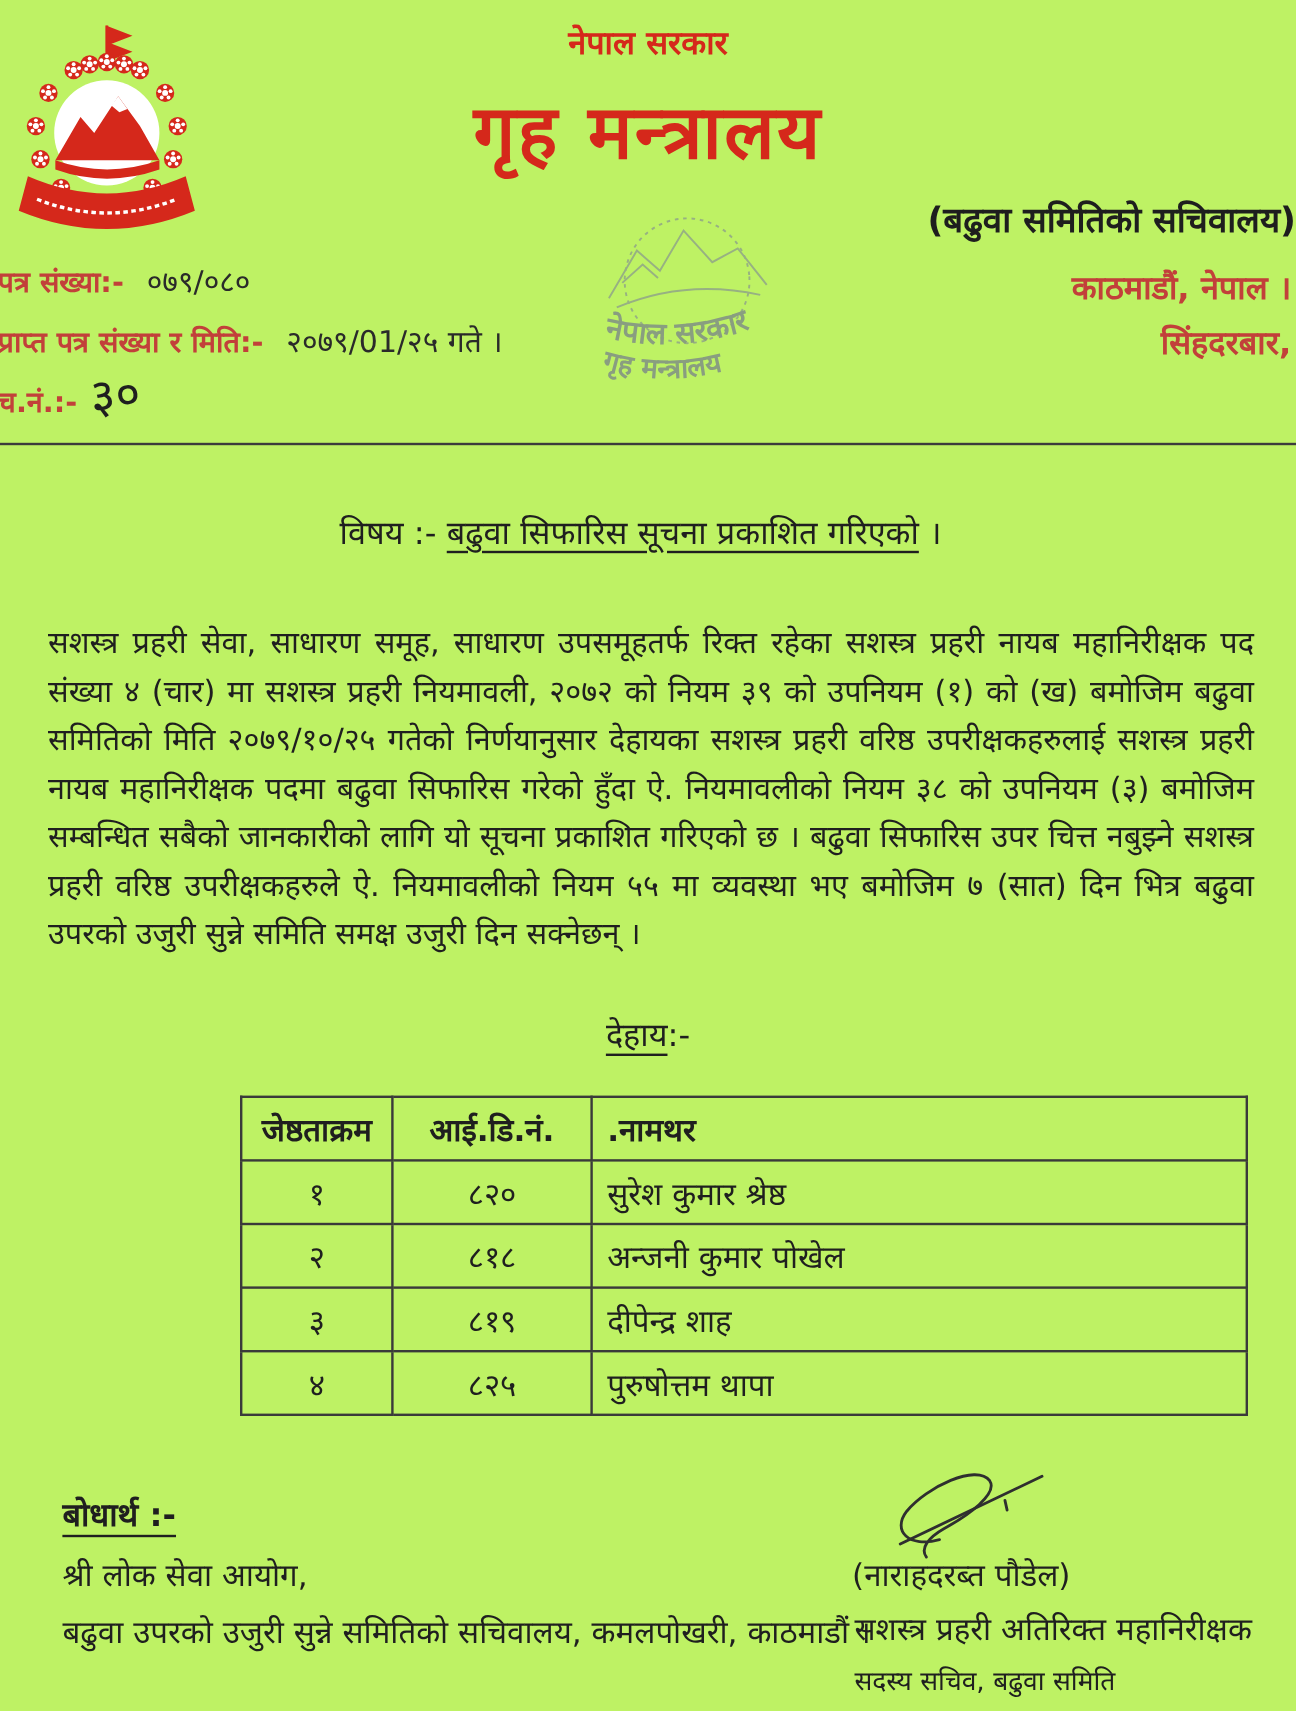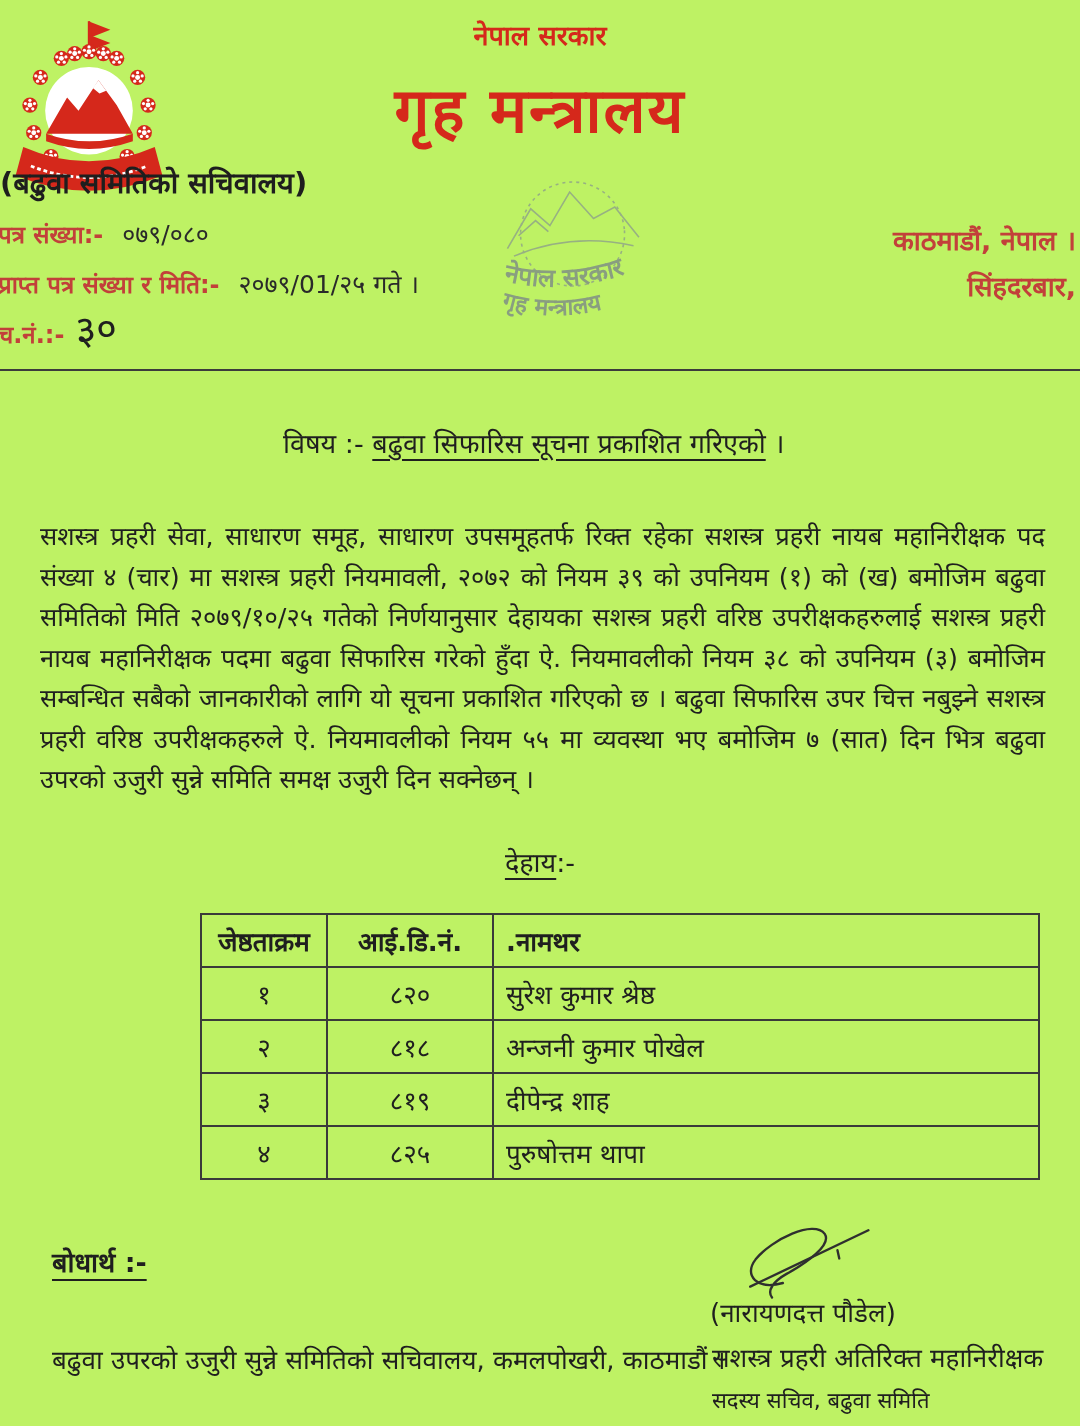--- a/index.html
+++ b/index.html
@@ -21,21 +21,21 @@
     color: #d5281b; font-size: 27px; font-weight: bold;
   }
   .ministry-title {
     top: 66px; left: 0; width: 100%;
     text-align: center;
     color: #d5281b; font-size: 62px; font-weight: bold;
     letter-spacing: 2px;
   }
   .secretariat {
     top: 162px; left: 0; width: 100%;
-    text-align: left;
+    text-align: right;
     color: #1e1e1e; font-size: 29px; font-weight: 600;
   }
   .emblem-wrap { top: 12px; left: 8px; width: 162px; height: 188px; }
 
   
   .stamp-wrap {
     top: 172px; left: 468px; width: 210px; height: 165px;
     opacity: 0.75;
     transform: rotate(-4deg);
   }
@@ -254,28 +254,29 @@
       </tr>
       <tr>
         <td class="col-sn">४</td>
         <td class="col-id">८२५</td>
         <td class="col-nm">पुरुषोत्तम थापा</td>
       </tr>
     </tbody>
   </table>
 
   <div class="abs cc-heading">बोधार्थ :-</div>
+  <div class="abs cc-line1">श्री लोक सेवा आयोग,</div>
   <div class="abs cc-line2">बढुवा उपरको उजुरी सुन्ने समितिको सचिवालय, कमलपोखरी, काठमाडौं ।</div>
 
   <div class="abs sig-mark">
     <svg viewBox="0 0 180 110" width="180" height="100">
       <g stroke="#2f2f2f" stroke-width="2.6" fill="none" stroke-linecap="round">
         <path d="M58,88 C30,96 14,80 28,62 C46,40 92,18 104,34 C112,46 84,66 62,78 C48,86 40,96 46,104"></path>
         <path d="M22,92 L152,30"></path>
         <path d="M118,52 l 2,9"></path>
       </g>
     </svg>
   </div>
-  <div class="abs sig-name">(नारायणदत्त पौडेल)</div>
+  <div class="abs sig-name">(नाराहदरब्त पौडेल)</div>
   <div class="abs sig-title">सशस्त्र प्रहरी अतिरिक्त महानिरीक्षक</div>
   <div class="abs sig-role">सदस्य सचिव, बढुवा समिति</div>
 
 </div>
 
 </body></html>

